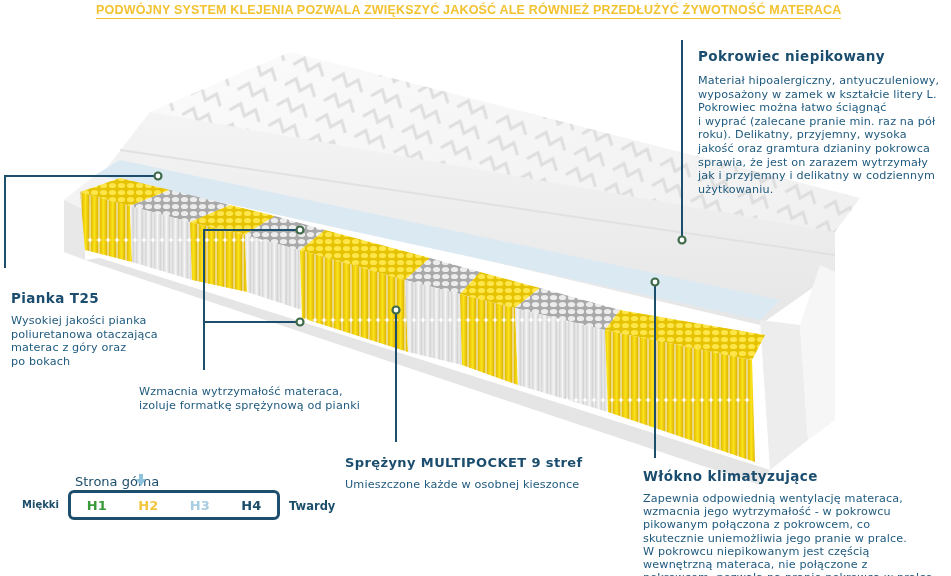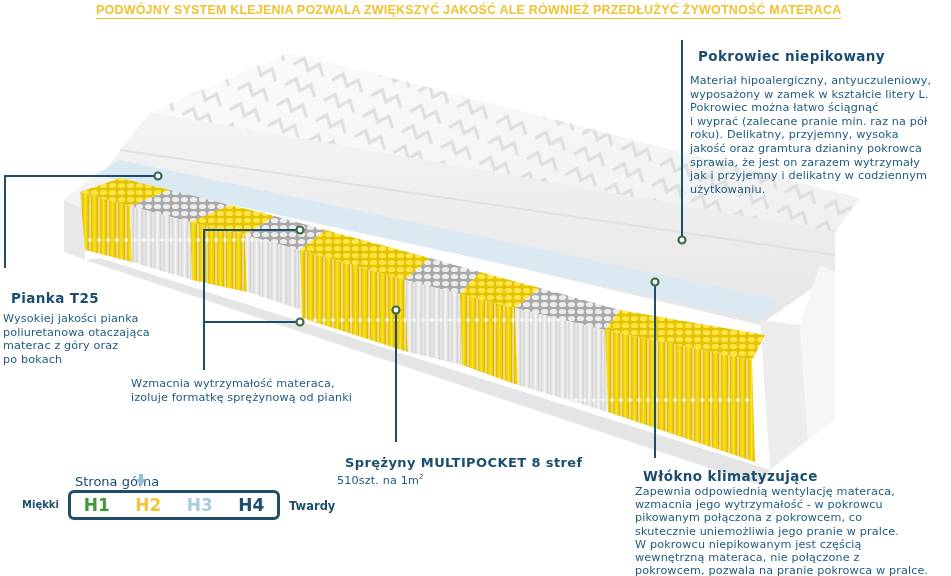--- a/index.html
+++ b/index.html
@@ -17,21 +17,21 @@
       border-bottom: 1px solid #f2c230; padding-bottom: 1px;
       white-space: nowrap; text-align: right;
     }
     .illus { position: absolute; left: 0; top: 0; width: 951px; height: 576px; }
     .block { position: absolute; }
     .block h3 {
       margin: 8px; font-size: 13.5px; font-weight: bold; color: #1b4d6e;
       letter-spacing: 0.4px; white-space: nowrap;
     }
     .block p {
-      margin: 0; font-size: 11.2px; line-height: 13.6px; color: #1f5a7e;
+      margin: 8px; font-size: 11.2px; line-height: 13.6px; color: #1f5a7e;
       letter-spacing: 0.15px; white-space: pre-line;
     }
     #cover { left: 690px; top: 40px; width: 262px; }
     #cover h3 { margin-bottom: 10px; }
     #t25 { left: 3px; top: 282px; width: 190px; }
     #t25 h3 { margin-bottom: 6px; }
     #przek { left: 131px; top: 377px; width: 250px; }
     #przek h3 { margin-bottom: 6px; }
     #springs { left: 337px; top: 447px; width: 270px; }
     #springs h3 { margin-bottom: 1px; font-size: 13px; }
@@ -51,21 +51,21 @@
     .firm .soft {
       position: absolute; left: 22px; top: 29px; font-size: 10px; font-weight: bold; color: #1d4e6b;
     }
     .firm .hard {
       position: absolute; left: 289px; top: 29px; font-size: 11.5px; font-weight: bold; color: #1d4e6b;
     }
     .firm .scale {
       position: absolute; left: 68px; top: 20px; width: 212px; height: 30px;
       border: 3px solid #1d4e6b; border-radius: 6px; box-sizing: border-box;
       display: flex; align-items: center; justify-content: space-around;
-      font-size: 17px; font-weight: bold;
+      font-size: 13px; font-weight: bold;
     }
     .scale span { display: inline-block; }
   </style>
 </head>
 <body>
 
 <div class="banner">Podwójny system klejenia pozwala zwiększyć jakość ale również przedłużyć żywotność materaca</div>
 
 <svg class="illus" viewBox="0 0 951 576" xmlns="http://www.w3.org/2000/svg">
   <defs>
@@ -191,22 +191,22 @@
 materac z góry oraz
 po bokach</p>
 </div>
 
 <div class="block" id="przek">
   <p>Wzmacnia wytrzymałość materaca,
 izoluje formatkę sprężynową od pianki</p>
 </div>
 
 <div class="block" id="springs">
-  <h3>Sprężyny MULTIPOCKET 8 stref</h3>
-  <p><span>510szt. na 1m</span><sup>2</sup></p>
+  <h3>Sprężyny MULTIPOCKET 9 stref</h3>
+  <p>Umieszczone każde w osobnej kieszonce</p>
 </div>
 
 <div class="block" id="fibre">
   <h3>Włókno klimatyzujące</h3>
   <p>Zapewnia odpowiednią wentylację materaca,
 wzmacnia jego wytrzymałość - w pokrowcu
 pikowanym połączona z pokrowcem, co
 skutecznie uniemożliwia jego pranie w pralce.
 W pokrowcu niepikowanym jest częścią
 wewnętrzną materaca, nie połączone z

